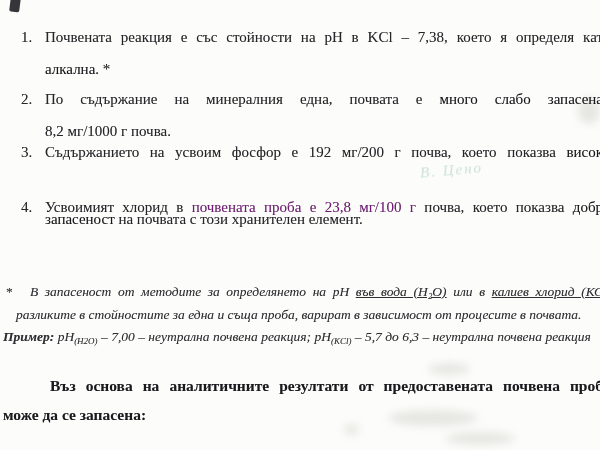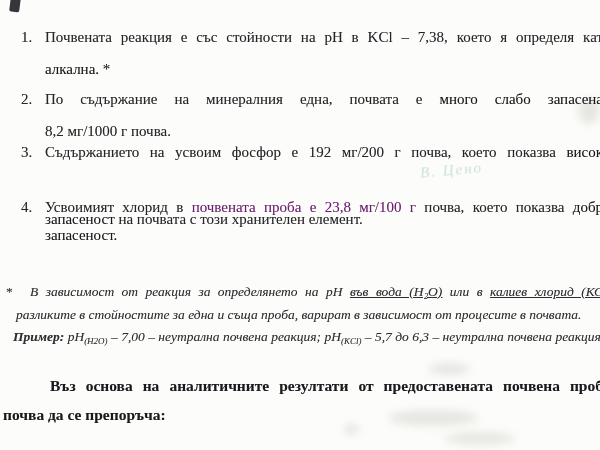--- a/index.html
+++ b/index.html
@@ -86,33 +86,32 @@
     <span>на почвата с този хранителен елемент.</span>
   </div>
 
   <div class="num" style="left:21px;top:197px;">4.</div>
   <div class="line just" style="left:45px;top:197px;width:558px;">
     <span>Усвоимият хлорид в</span>
     <span class="faded">почвената проба е 23,8 мг/100 г</span>
     <span>почва, което показва</span>
     <span class="b">добр</span>
   </div>
-  <div class="line" style="left:45px;top:225px;"><span class="b">запасеност.</span></div>
 
   <div class="num fn" style="left:6px;top:281px;font-style:normal;">*</div>
   <div class="line fn just" style="left:30px;top:281px;width:573px;">
-    <span>В зависимост от реакция за определянето на pH</span>
+    <span>В запасеност от методите за определянето на pH</span>
     <span class="ul">във вода (H₂O)</span>
     <span>или в</span>
     <span class="ul">калиев хлорид (КС</span>
   </div>
   <div class="line fn" style="left:16px;top:304px;"><span>разликите в стойностите за една и съща проба, варират в зависимост от процесите в почвата.</span></div>
-  <div class="line fn" style="left:13px;top:326px;">
+  <div class="line fn" style="left:3px;top:326px;">
     <span class="fnb">Пример:</span>
     <span>pH</span><span class="sub">(H2O)</span>
     <span>– 7,00 – неутрална почвена реакция; pH</span><span class="sub">(KCl)</span>
     <span>– 5,7 до 6,3 – неутрална почвена реакция</span>
   </div>
 
   <div class="line closing just" style="left:50px;top:375px;width:553px;"><span>Въз основа на аналитичните резултати от предоставената почвена проб</span></div>
-  <div class="line closing" style="left:3px;top:404px;"><span>почва да се препоръча:</span></div>
+  <div class="line closing" style="left:3px;top:404px;"><span>може да се запасена:</span></div>
 
 </div>
 
 </body></html>

